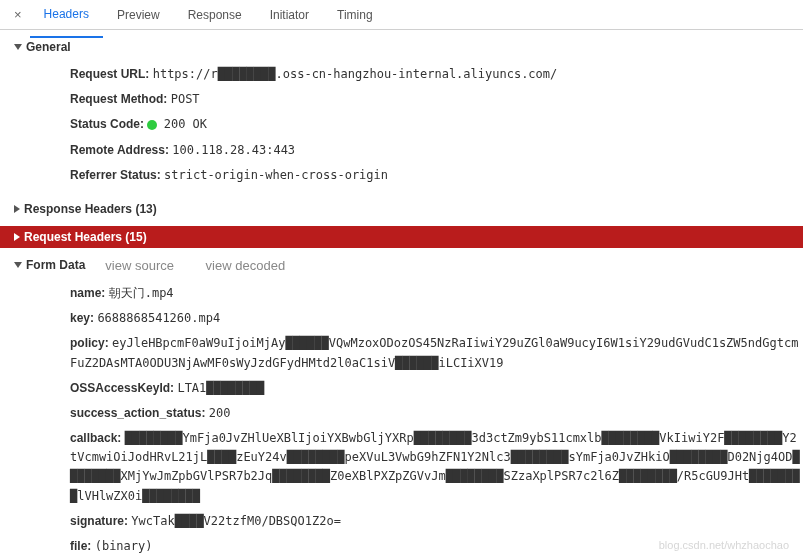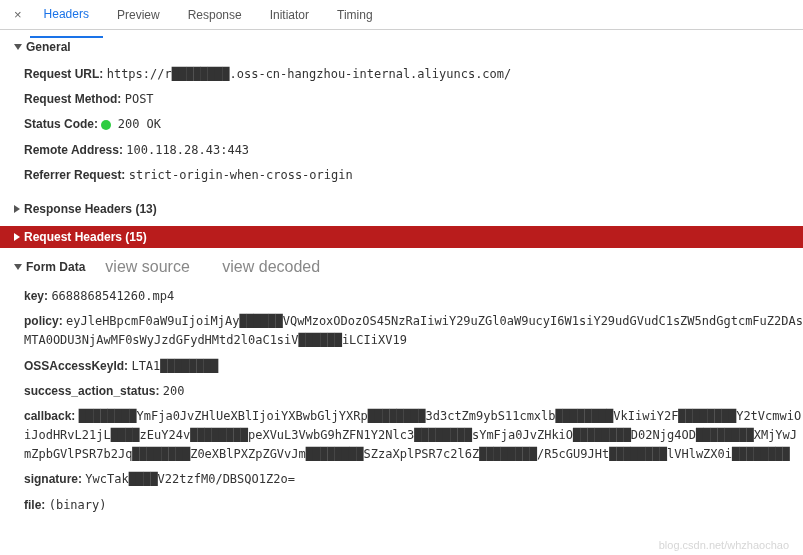--- a/index.html
+++ b/index.html
@@ -65,20 +65,21 @@
     .triangle-right {
       border-top: 4px solid transparent;
       border-bottom: 4px solid transparent;
       border-left: 6px solid #555;
     }
     .selected .triangle-right {
       border-left-color: #fff;
     }
     .kv-list {
       padding: 4px 0 4px 24px;
+      margin-left: 46px;
     }
     .kv-row {
       padding: 3px 0;
       font-size: 12px;
       line-height: 1.6;
       word-break: break-all;
     }
     .kv-key {
       font-weight: bold;
       color: #333;
@@ -93,21 +94,21 @@
       height: 10px;
       border-radius: 50%;
       background: #2ecc40;
       margin-right: 3px;
       vertical-align: middle;
     }
     .sub-links {
       font-weight: normal;
       color: #888;
       margin-left: 20px;
-      font-size: 16px;
+      font-size: 13px;
     }
     .sub-links span { margin-right: 28px; cursor: pointer; }
     .watermark {
       position: absolute;
       bottom: 4px;
       right: 14px;
       color: #bbb;
       font-size: 11px;
       opacity: 0.6;
     }
@@ -141,21 +142,21 @@
     <div class="kv-row">
       <span class="kv-key">Status Code:</span>
       <span class="status-dot"></span>
       <span class="kv-val">200 OK</span>
     </div>
     <div class="kv-row">
       <span class="kv-key">Remote Address:</span>
       <span class="kv-val">100.118.28.43:443</span>
     </div>
     <div class="kv-row">
-      <span class="kv-key">Referrer Request:</span>
+      <span class="kv-key">Referrer Status:</span>
       <span class="kv-val">strict-origin-when-cross-origin</span>
     </div>
   </div>
 </div>
 
 <div class="section">
   <div class="section-header">
     <span class="triangle triangle-right"></span>
     <span>Response Headers (13)</span>
   </div>
@@ -172,20 +173,24 @@
   <div class="section-header">
     <span class="triangle triangle-down"></span>
     <span>Form Data</span>
     <span class="sub-links">
       <span>view source</span>
       <span>view decoded</span>
     </span>
   </div>
   <div class="kv-list">
     <div class="kv-row">
+      <span class="kv-key">name:</span>
+      <span class="kv-val">朝天门.mp4</span>
+    </div>
+    <div class="kv-row">
       <span class="kv-key">key:</span>
       <span class="kv-val">6688868541260.mp4</span>
     </div>
     <div class="kv-row">
       <span class="kv-key">policy:</span>
       <span class="kv-val">eyJleHBpcmF0aW9uIjoiMjAy██████VQwMzoxODozOS45NzRaIiwiY29uZGl0aW9ucyI6W1siY29udGVudC1sZW5ndGgtcmFuZ2DAsMTA0ODU3NjAwMF0sWyJzdGFydHMtd2l0aC1siV██████iLCIiXV19</span>
     </div>
     <div class="kv-row">
       <span class="kv-key">OSSAccessKeyId:</span>
       <span class="kv-val">LTA1████████</span>

